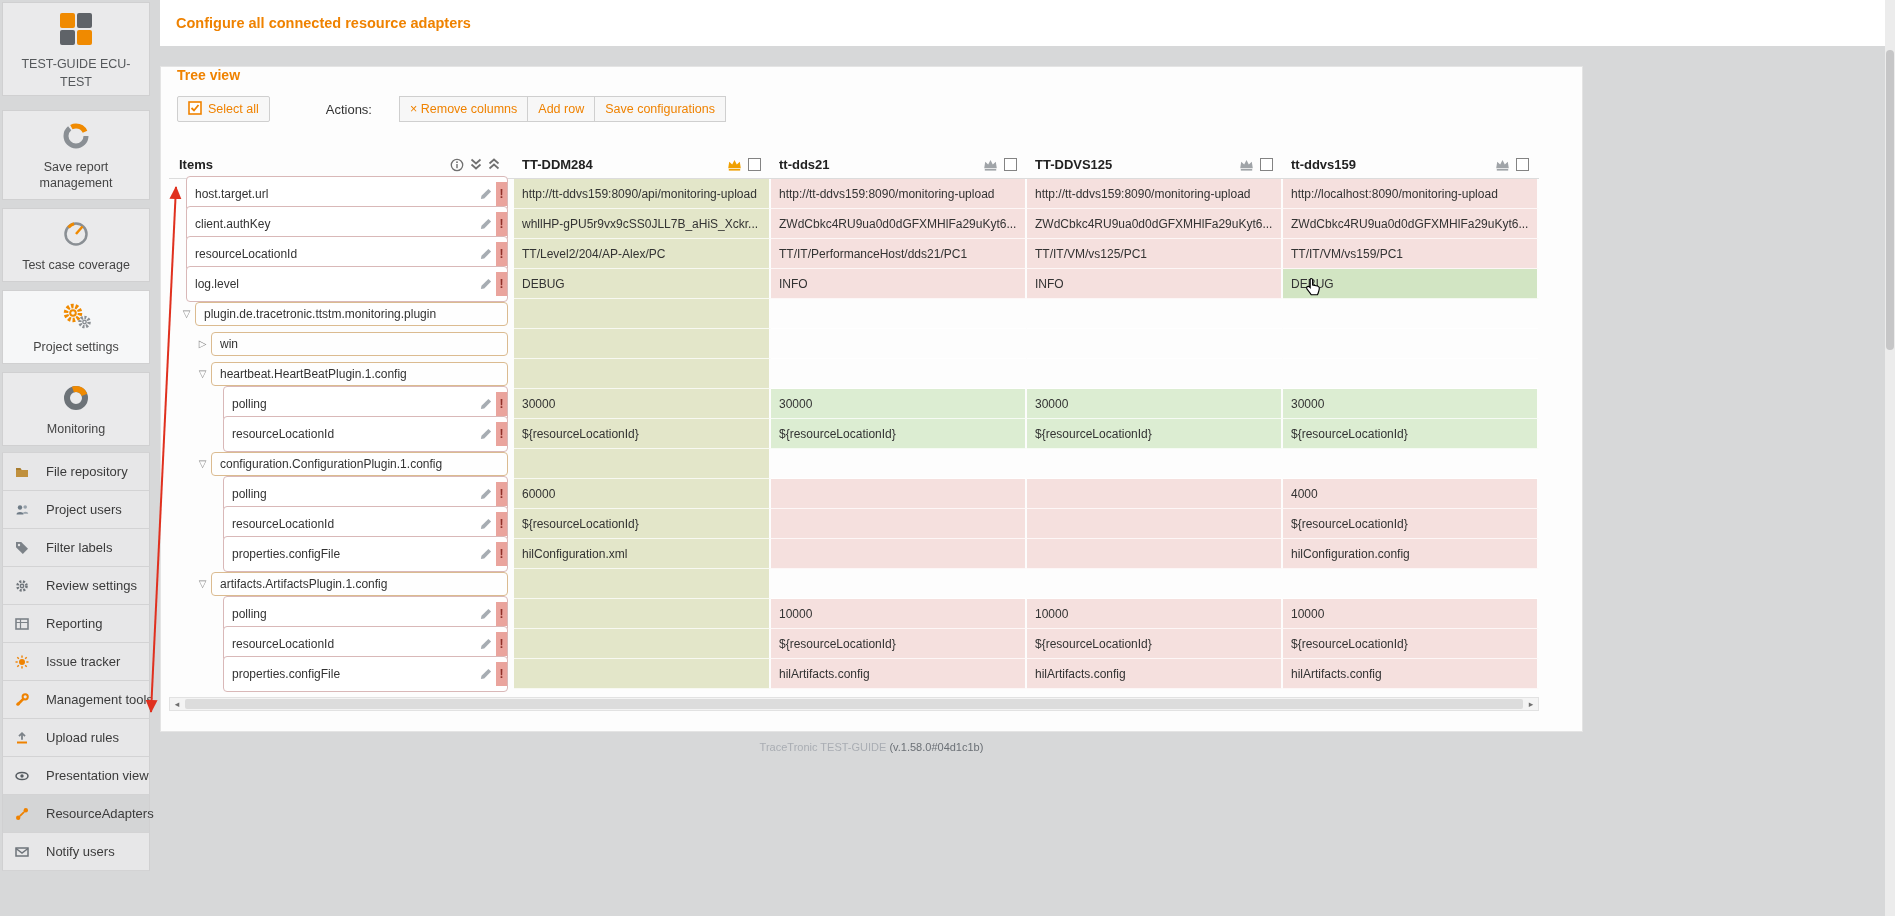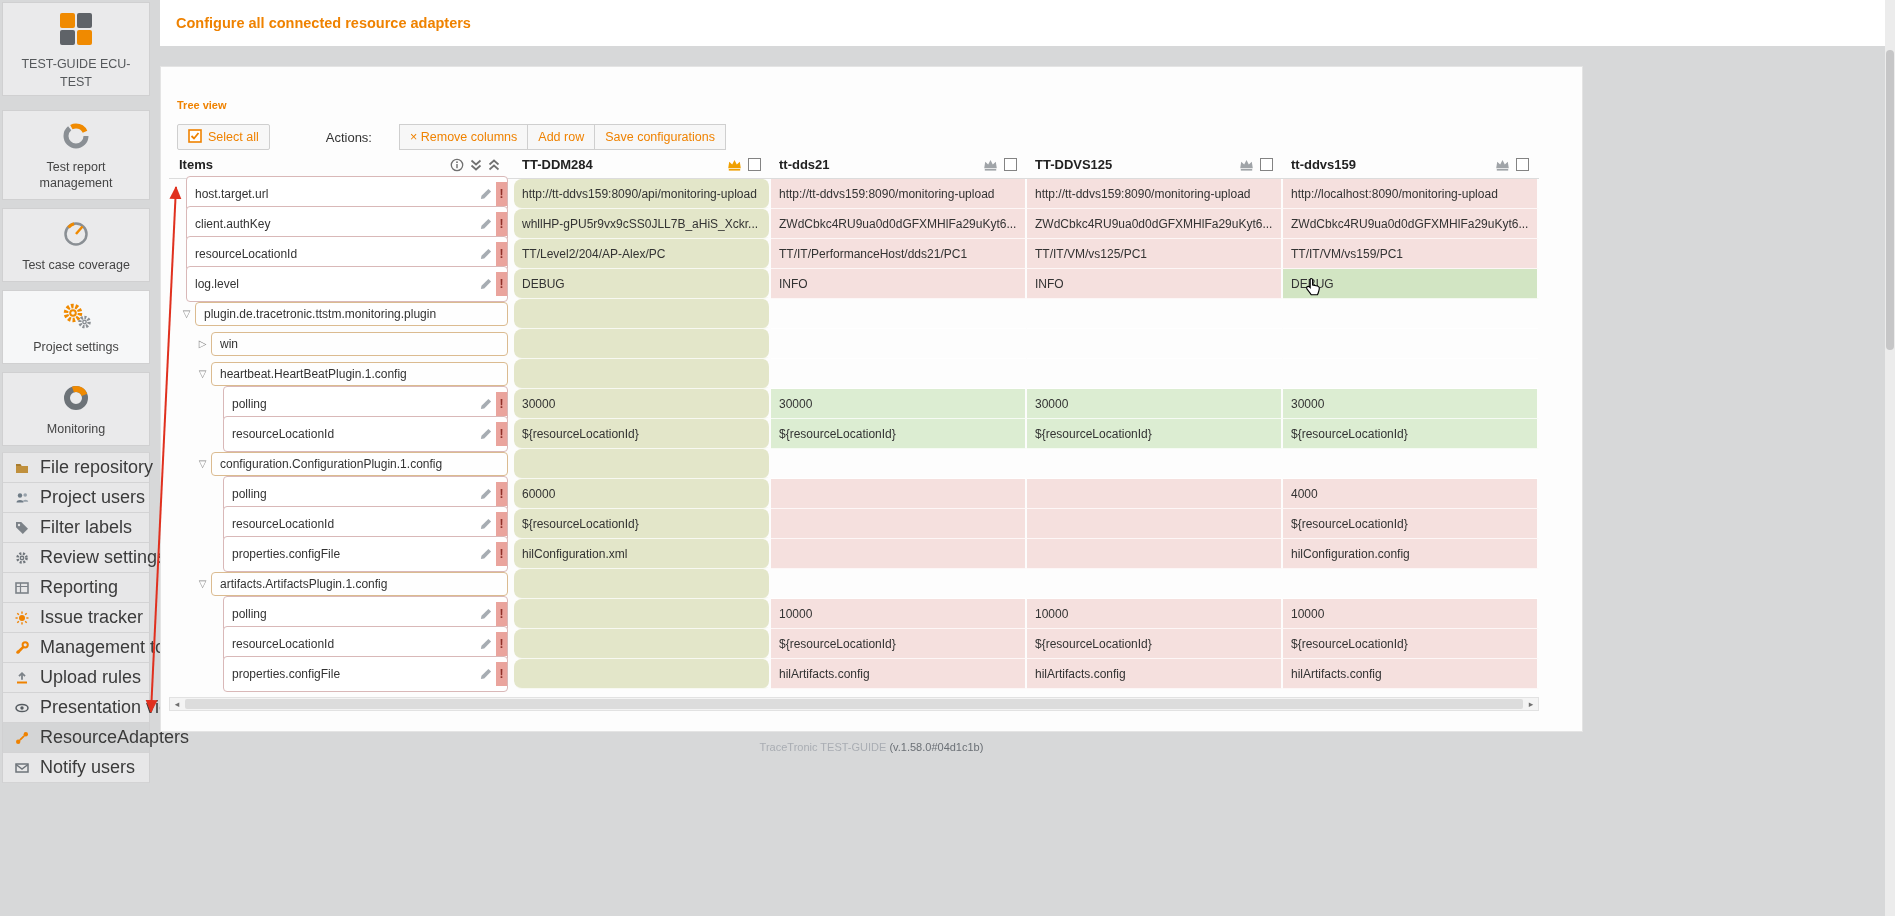--- a/index.html
+++ b/index.html
@@ -10,42 +10,42 @@
   .sidebar{position:absolute;left:0;top:0;width:152px;height:916px;background:#d7d8d9;}
   .tile{margin:0 2px;background:#eaeaeb;border:1px solid #d0d0d1;}
   .logo-tile{margin-top:2px;height:94px;text-align:center;padding-top:9px;}
   .logo-label{margin-top:5px;font-size:12.5px;color:#55585b;line-height:1.45;}
   .nav-tile{text-align:center;padding:10px 0 8px 0;margin-top:8px;cursor:pointer;}
   .nav-tile.first-nav{margin-top:14px;}
   .nav-ic{display:inline-block;height:30px;}
   .nav-label{margin-top:4px;font-size:12.5px;color:#454545;line-height:1.28;padding:0 18px;}
   .nav-tile.active{background:#f6f7f8;}
   .sub-list{margin:6px 2px 0 2px;border-top:1px solid #d3d3d4;}
-  .sub-item{height:30px;display:flex;align-items:center;gap:11px;padding-left:11px;background:#e7e7e8;border-bottom:1px solid #d3d3d4;border-left:1px solid #d0d0d1;border-right:1px solid #d0d0d1;font-size:18px;color:#3b3b3b;cursor:pointer;white-space:nowrap;}
+  .sub-item{height:38px;display:flex;align-items:center;gap:17px;padding-left:11px;background:#e7e7e8;border-bottom:1px solid #d3d3d4;border-left:1px solid #d0d0d1;border-right:1px solid #d0d0d1;font-size:13px;color:#3b3b3b;cursor:pointer;white-space:nowrap;}
   .sub-item.active{background:#d4d5d6;}
   .sub-ic{width:15px;display:inline-flex;justify-content:center;flex:none;}
 
   
   .topbar{position:absolute;left:160px;top:0;width:1890px;height:46px;background:#ffffff;}
   .page-title{line-height:46px;padding-left:16px;color:var(--accent,#ef8200);font-weight:bold;font-size:14.5px;}
 
   
   .panel{position:absolute;left:160px;top:66px;width:1423px;height:666px;background:#fdfdfd;border:1px solid #e4e4e4;}
-  .panel-title{padding:32px 0 0 16px;color:var(--accent,#ef8200);font-weight:bold;font-size:11px;}
+  .panel-title{padding:0 0 0 16px;color:var(--accent,#ef8200);font-weight:bold;font-size:14px;}
   .toolbar{display:flex;align-items:center;margin:13px 0 0 16px;height:26px;}
   .btn{display:inline-flex;align-items:center;gap:6px;border:1px solid #cfcfcf;background:#f7f7f7;color:var(--accent,#ef8200);font-size:12.5px;padding:0 10px;height:26px;cursor:pointer;border-radius:2px;white-space:nowrap;}
   .select-all{margin-right:56px;}
   .actions-label{color:#333;font-size:13px;margin-right:28px;}
   .btn-group{display:flex;}
   .btn-group .btn{margin-left:-1px;border-radius:0;}
 
   
   .table{position:absolute;left:8px;top:84px;width:1370px;}
   .thead{display:flex;height:28px;border-bottom:1px solid #dcdcdc;align-items:center;}
-  .items-head{width:345px;display:flex;align-items:flex-end;padding-left:10px;}
+  .items-head{width:345px;display:flex;align-items:center;padding-left:10px;}
   .items-head .t{font-weight:bold;font-size:13px;color:#222;flex:1;}
   .head-icons{display:flex;gap:6px;align-items:center;margin-right:14px;}
   .head-icons span{display:inline-flex;cursor:pointer;}
   .col-head{width:256px;display:flex;align-items:center;padding:0 10px 0 8px;}
   .col-head.first{width:257px;gap:36px;}
   .col-name{font-weight:bold;font-size:13px;color:#222;flex:1;}
   .col-icons{display:flex;align-items:center;gap:6px;}
   .crown{display:inline-flex;cursor:pointer;}
   .cb{width:13px;height:13px;border:1px solid #838383;background:#fff;cursor:pointer;}
 
@@ -54,21 +54,21 @@
   .expander{width:17px;font-size:10px;color:#8a8a8a;text-align:center;cursor:pointer;flex:none;line-height:1;}
   .leaf-box{flex:1;height:36px;margin-right:6px;display:flex;align-items:center;background:#fff;border:1px solid #d9b8b8;border-radius:4px;overflow:hidden;cursor:text;}
   .leaf-box .lbl{flex:1;padding-left:8px;font-size:12px;color:#333;white-space:nowrap;overflow:hidden;}
   .pencil{width:20px;flex:none;display:flex;justify-content:center;cursor:pointer;}
   .bang{width:11px;height:24px;flex:none;background:var(--error-badge-bg,#eaa49d);color:#8e2f28;font-weight:bold;font-size:12px;display:flex;align-items:center;justify-content:center;}
   .node-box{flex:1;height:24px;margin-right:6px;display:flex;align-items:center;border:1px solid #dbbb90;border-radius:4px;background:#fefefe;cursor:pointer;}
   .node-box .lbl{padding-left:8px;font-size:12px;color:#333;white-space:nowrap;}
 
   .dcell{width:256px;font-size:12px;color:#333;display:flex;align-items:center;padding-left:8px;border-right:2px solid #fdfdfd;border-bottom:1px solid rgba(255,255,255,.75);white-space:nowrap;overflow:hidden;}
   .dcell.first{width:257px;}
-  .dcell.master{background:var(--master-bg,#e3e6c9);border-radius:8px;}
+  .dcell.master{background:var(--master-bg,#e3e6c9);}
   .dcell.same{background:var(--same-bg,#dcedd2);}
   .dcell.diff{background:var(--diff-bg,#f5e0de);}
   .dcell.none{background:transparent;}
   .dcell.hover{background:var(--hover-bg,#d2e5c3);}
 
   
   .hscroll{position:absolute;left:8px;top:630px;width:1370px;height:14px;background:#f4f4f4;border:1px solid #e2e2e2;display:flex;align-items:center;}
   .scroll-arrow{width:14px;text-align:center;font-size:9px;color:#707070;cursor:pointer;line-height:12px;}
   .hthumb{flex:1;height:10px;background:#dcdcdc;border-radius:2px;margin:0 1px;cursor:grab;}
   .vscroll-page{position:absolute;right:0;top:0;width:10px;height:916px;background:#ececec;}
@@ -97,21 +97,21 @@
     </span>
     <div class="logo-label">
       <div>TEST-GUIDE ECU-</div>
         <div>TEST</div>
     </div>
   </div>
   <div id="sidebar-main-nav">
       <div class="tile nav-tile first-nav"><span class="nav-ic"><svg width="30" height="30" viewBox="0 0 30 30">
             <circle cx="15" cy="15" r="10" fill="none" stroke="#8a8f94" stroke-width="5" stroke-dasharray="40 23"></circle>
             <circle cx="15" cy="15" r="10" fill="none" stroke="#f08a00" stroke-width="5" stroke-dasharray="16 47" stroke-dashoffset="-42"></circle>
-          </svg></span><div class="nav-label">Test report management</div></div>
+          </svg></span><div class="nav-label">Save report management</div></div>
       <div class="tile nav-tile"><span class="nav-ic"><svg width="30" height="30" viewBox="0 0 30 30">
             <circle cx="15" cy="15" r="10.5" fill="none" stroke="#8a8f94" stroke-width="2.5"></circle>
             <path d="M15 15 L21.5 7.5" stroke="#f08a00" stroke-width="2.5"></path>
             <path d="M7.5 8.5 A10.5 10.5 0 0 1 13 4.7" stroke="#f08a00" stroke-width="3" fill="none"></path>
           </svg></span><div class="nav-label">Test case coverage</div></div>
       <div class="tile nav-tile active"><span class="nav-ic"><svg width="32" height="30" viewBox="0 0 32 30">
             <circle cx="13" cy="12" r="7" fill="none" stroke="#f08a00" stroke-width="4.5" stroke-dasharray="2.6 1.8"></circle>
             <circle cx="13" cy="12" r="2.8" fill="none" stroke="#f08a00" stroke-width="2"></circle>
             <circle cx="24.5" cy="21" r="4.6" fill="none" stroke="#8a8f94" stroke-width="3.4" stroke-dasharray="2 1.5"></circle>
             <circle cx="24.5" cy="21" r="1.7" fill="none" stroke="#8a8f94" stroke-width="1.4"></circle>

